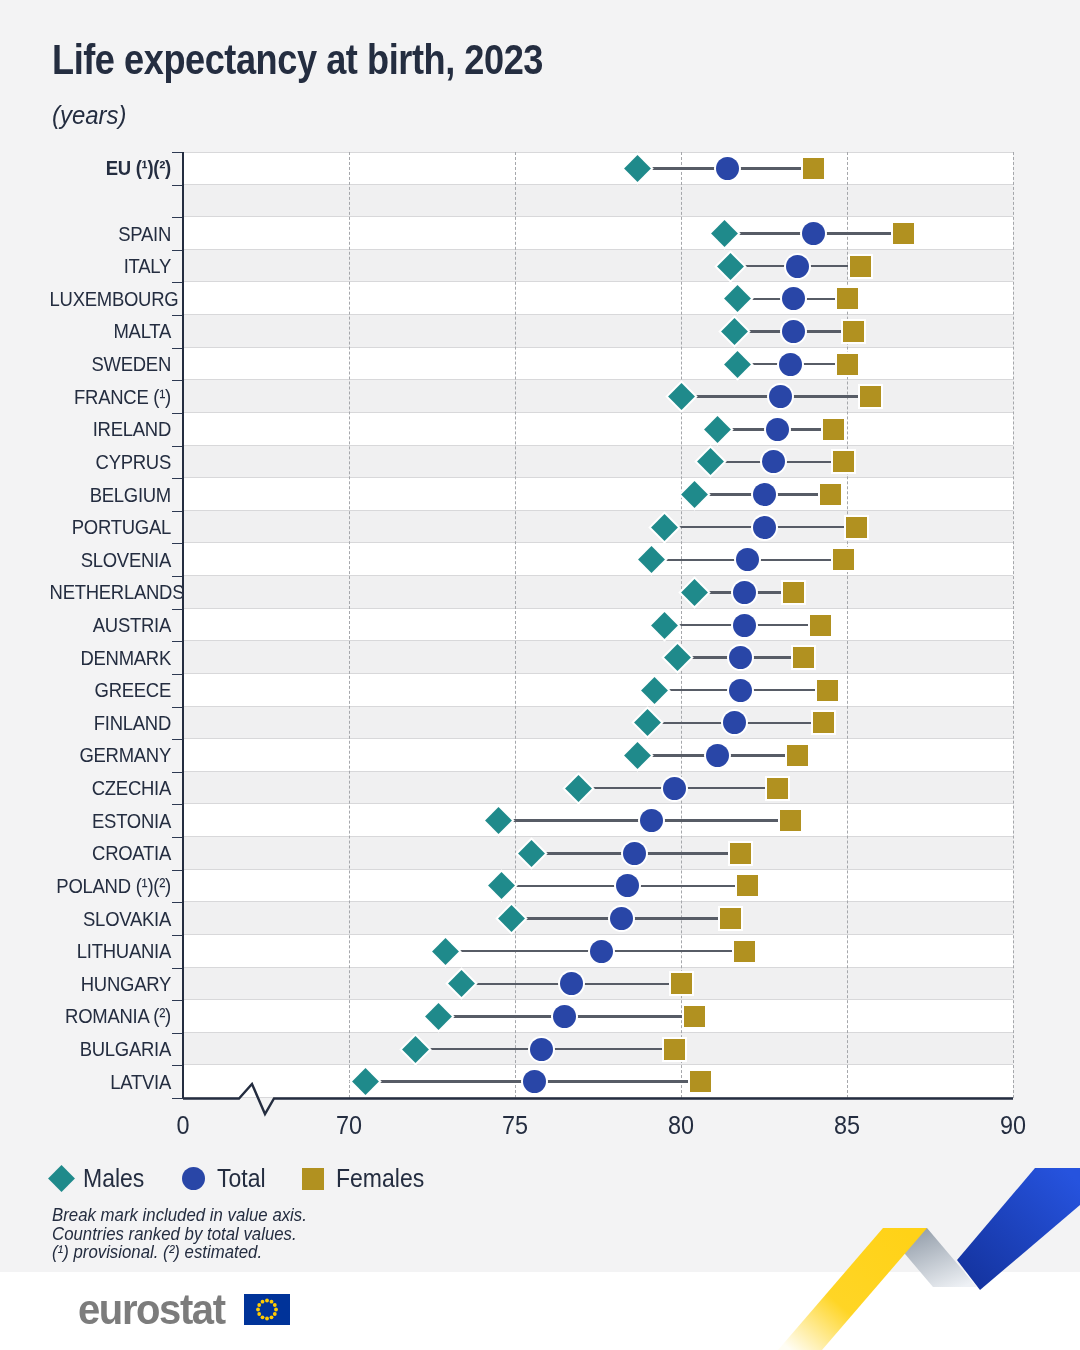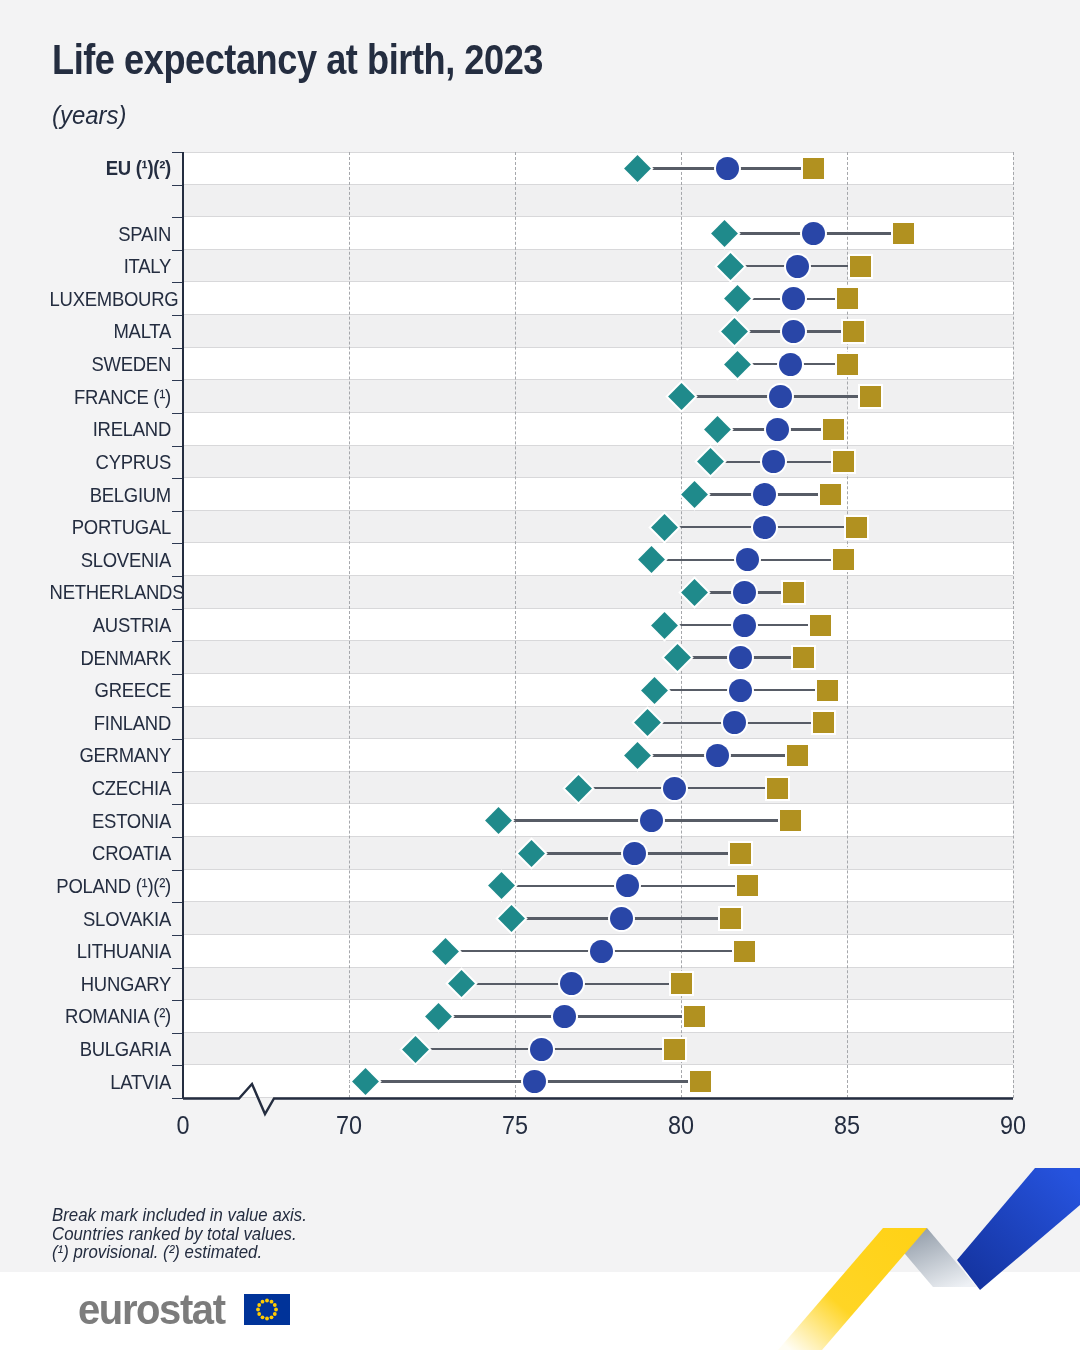--- a/index.html
+++ b/index.html
@@ -278,20 +278,34 @@
   </svg>
   <div id="xlabels">
       <div class="xlabel" style="left: 183px;">0</div>
       <div class="xlabel" style="left: 349px;">70</div>
       <div class="xlabel" style="left: 515px;">75</div>
       <div class="xlabel" style="left: 681px;">80</div>
       <div class="xlabel" style="left: 847px;">85</div>
       <div class="xlabel" style="left: 1013px;">90</div>
     </div>
 
+  <div class="legend">
+    <div class="legend-item">
+      <span class="lm-diamond"></span>
+      <span class="legend-label">Males</span>
+    </div>
+    <div class="legend-item">
+      <span class="lm-circle"></span>
+      <span class="legend-label">Total</span>
+    </div>
+    <div class="legend-item">
+      <span class="lm-square"></span>
+      <span class="legend-label">Females</span>
+    </div>
+  </div>
 
   <div class="footnotes">
     <div>Break mark included in value axis.</div>
     <div>Countries ranked by total values.</div>
     <div>(¹) provisional. (²) estimated.</div>
   </div>
 
   <div class="footer-band"></div>
 
   <div class="logo">

